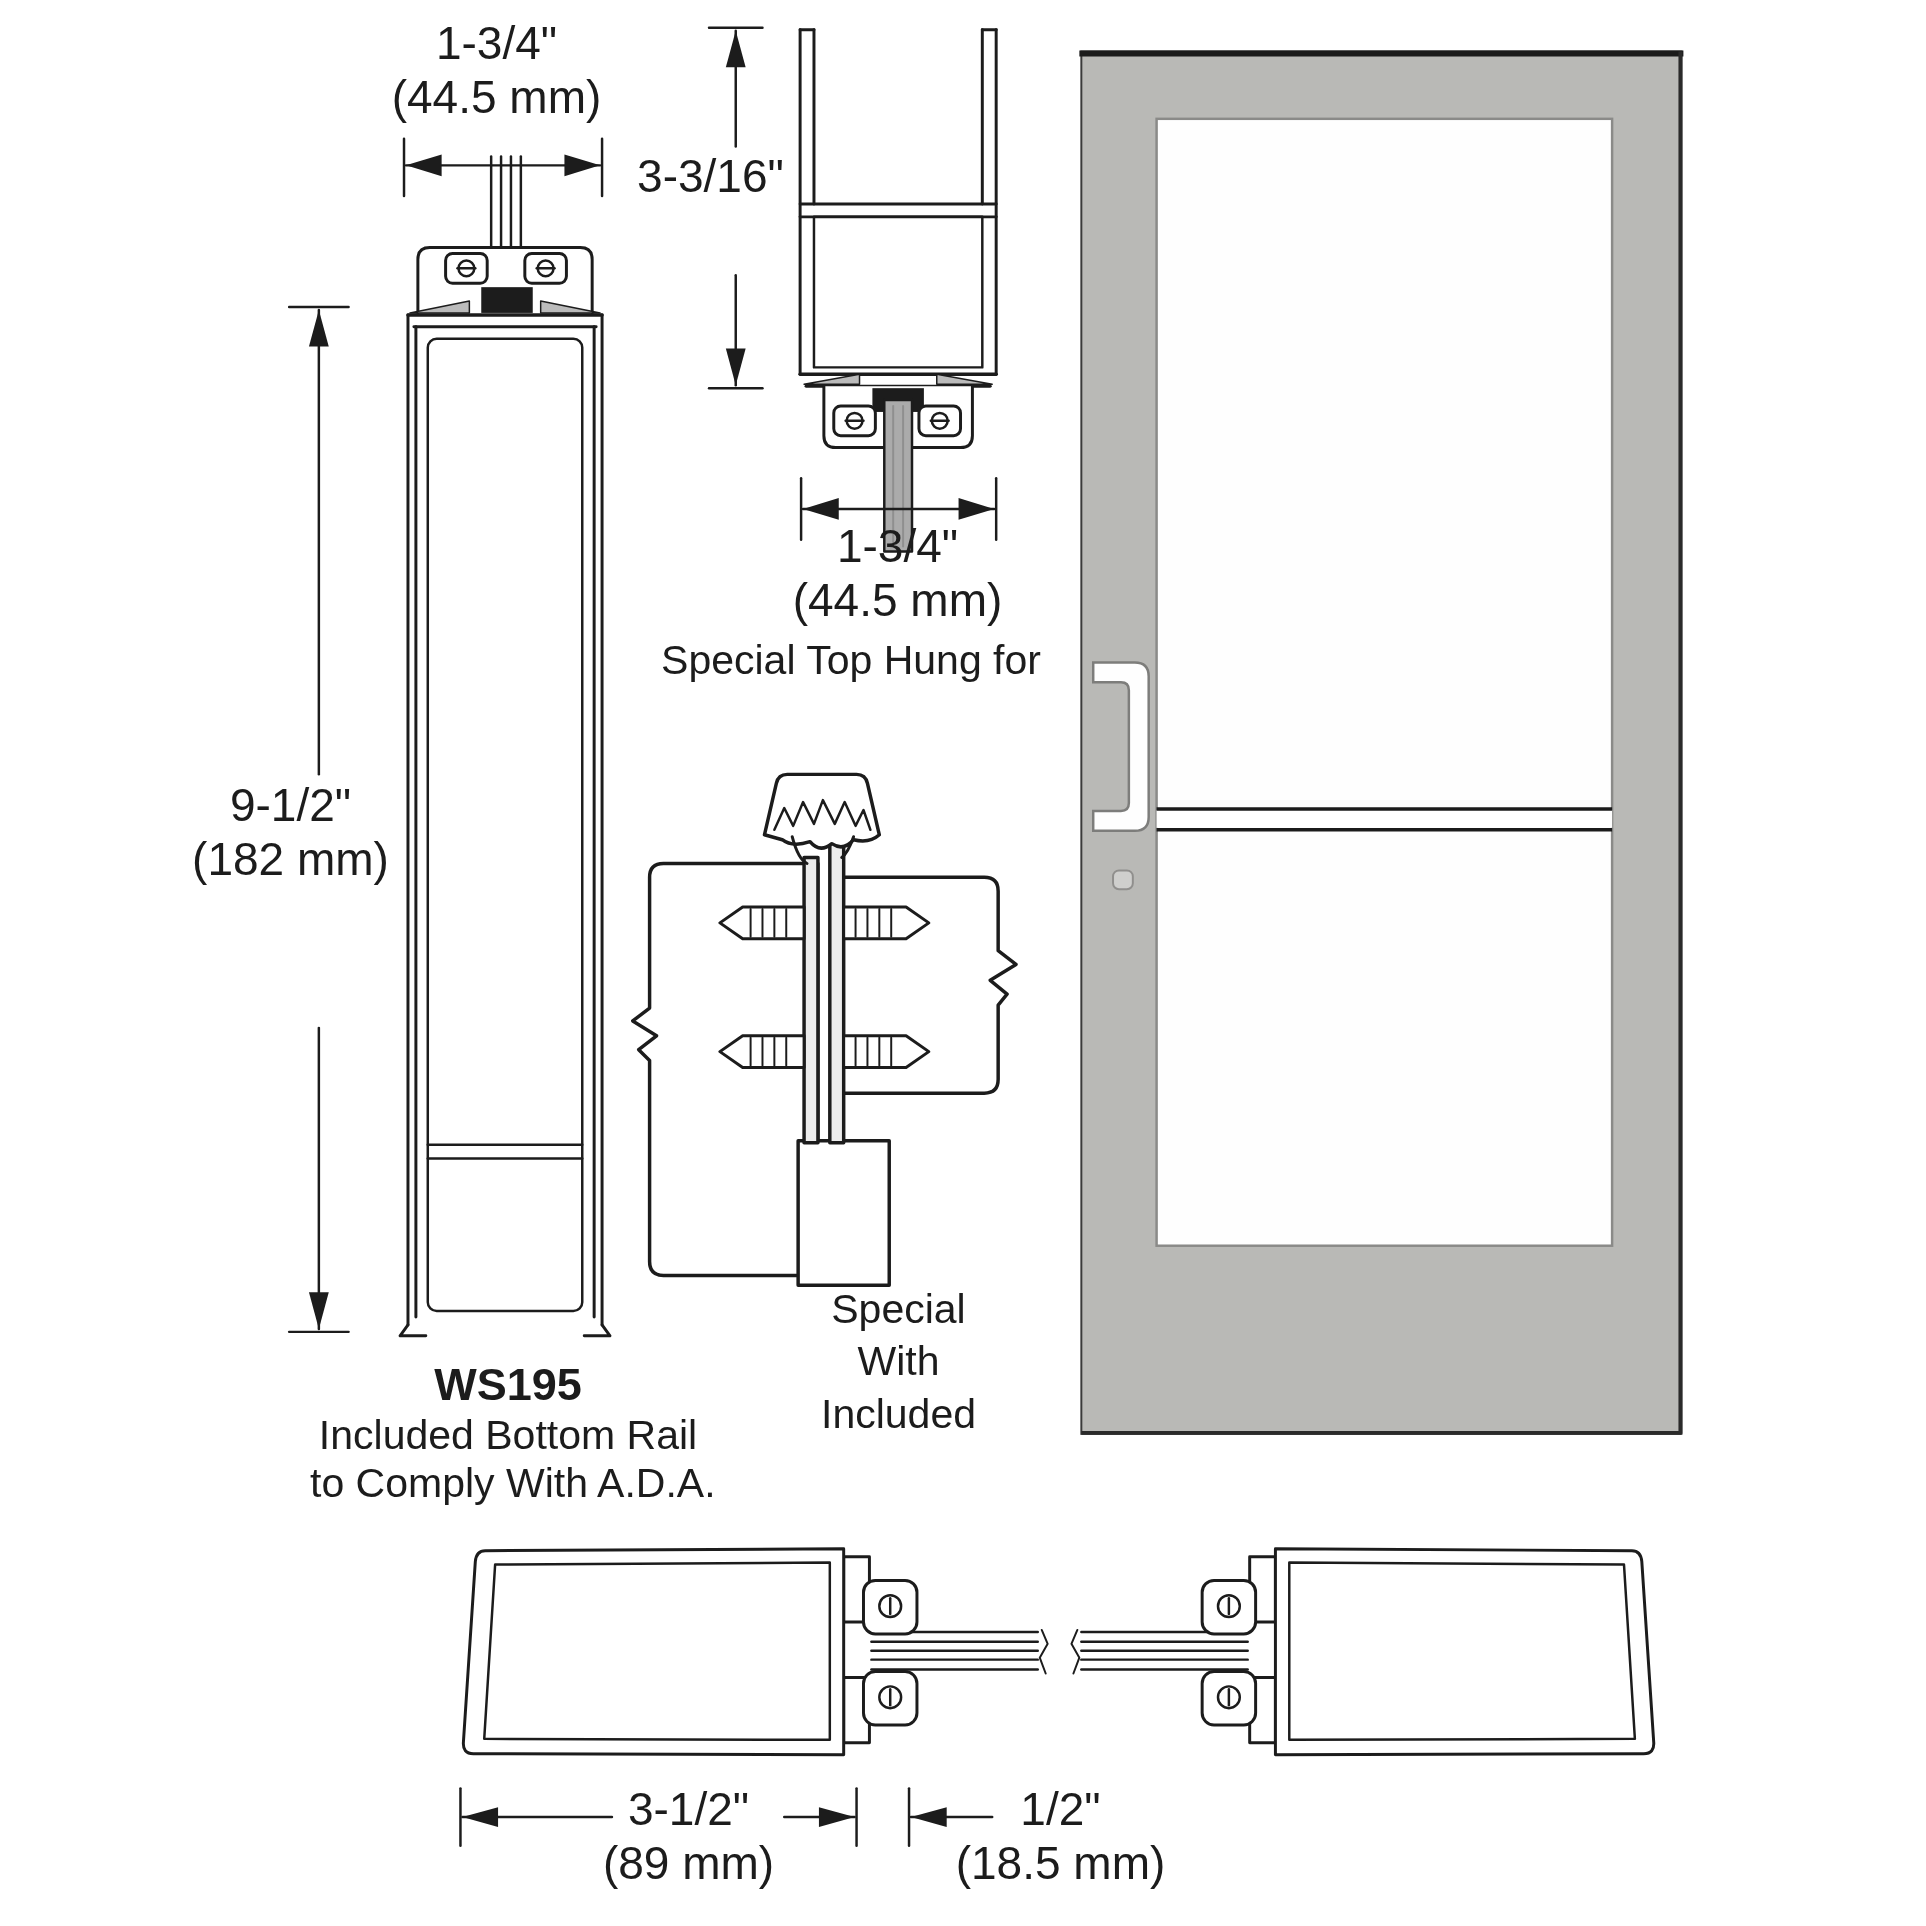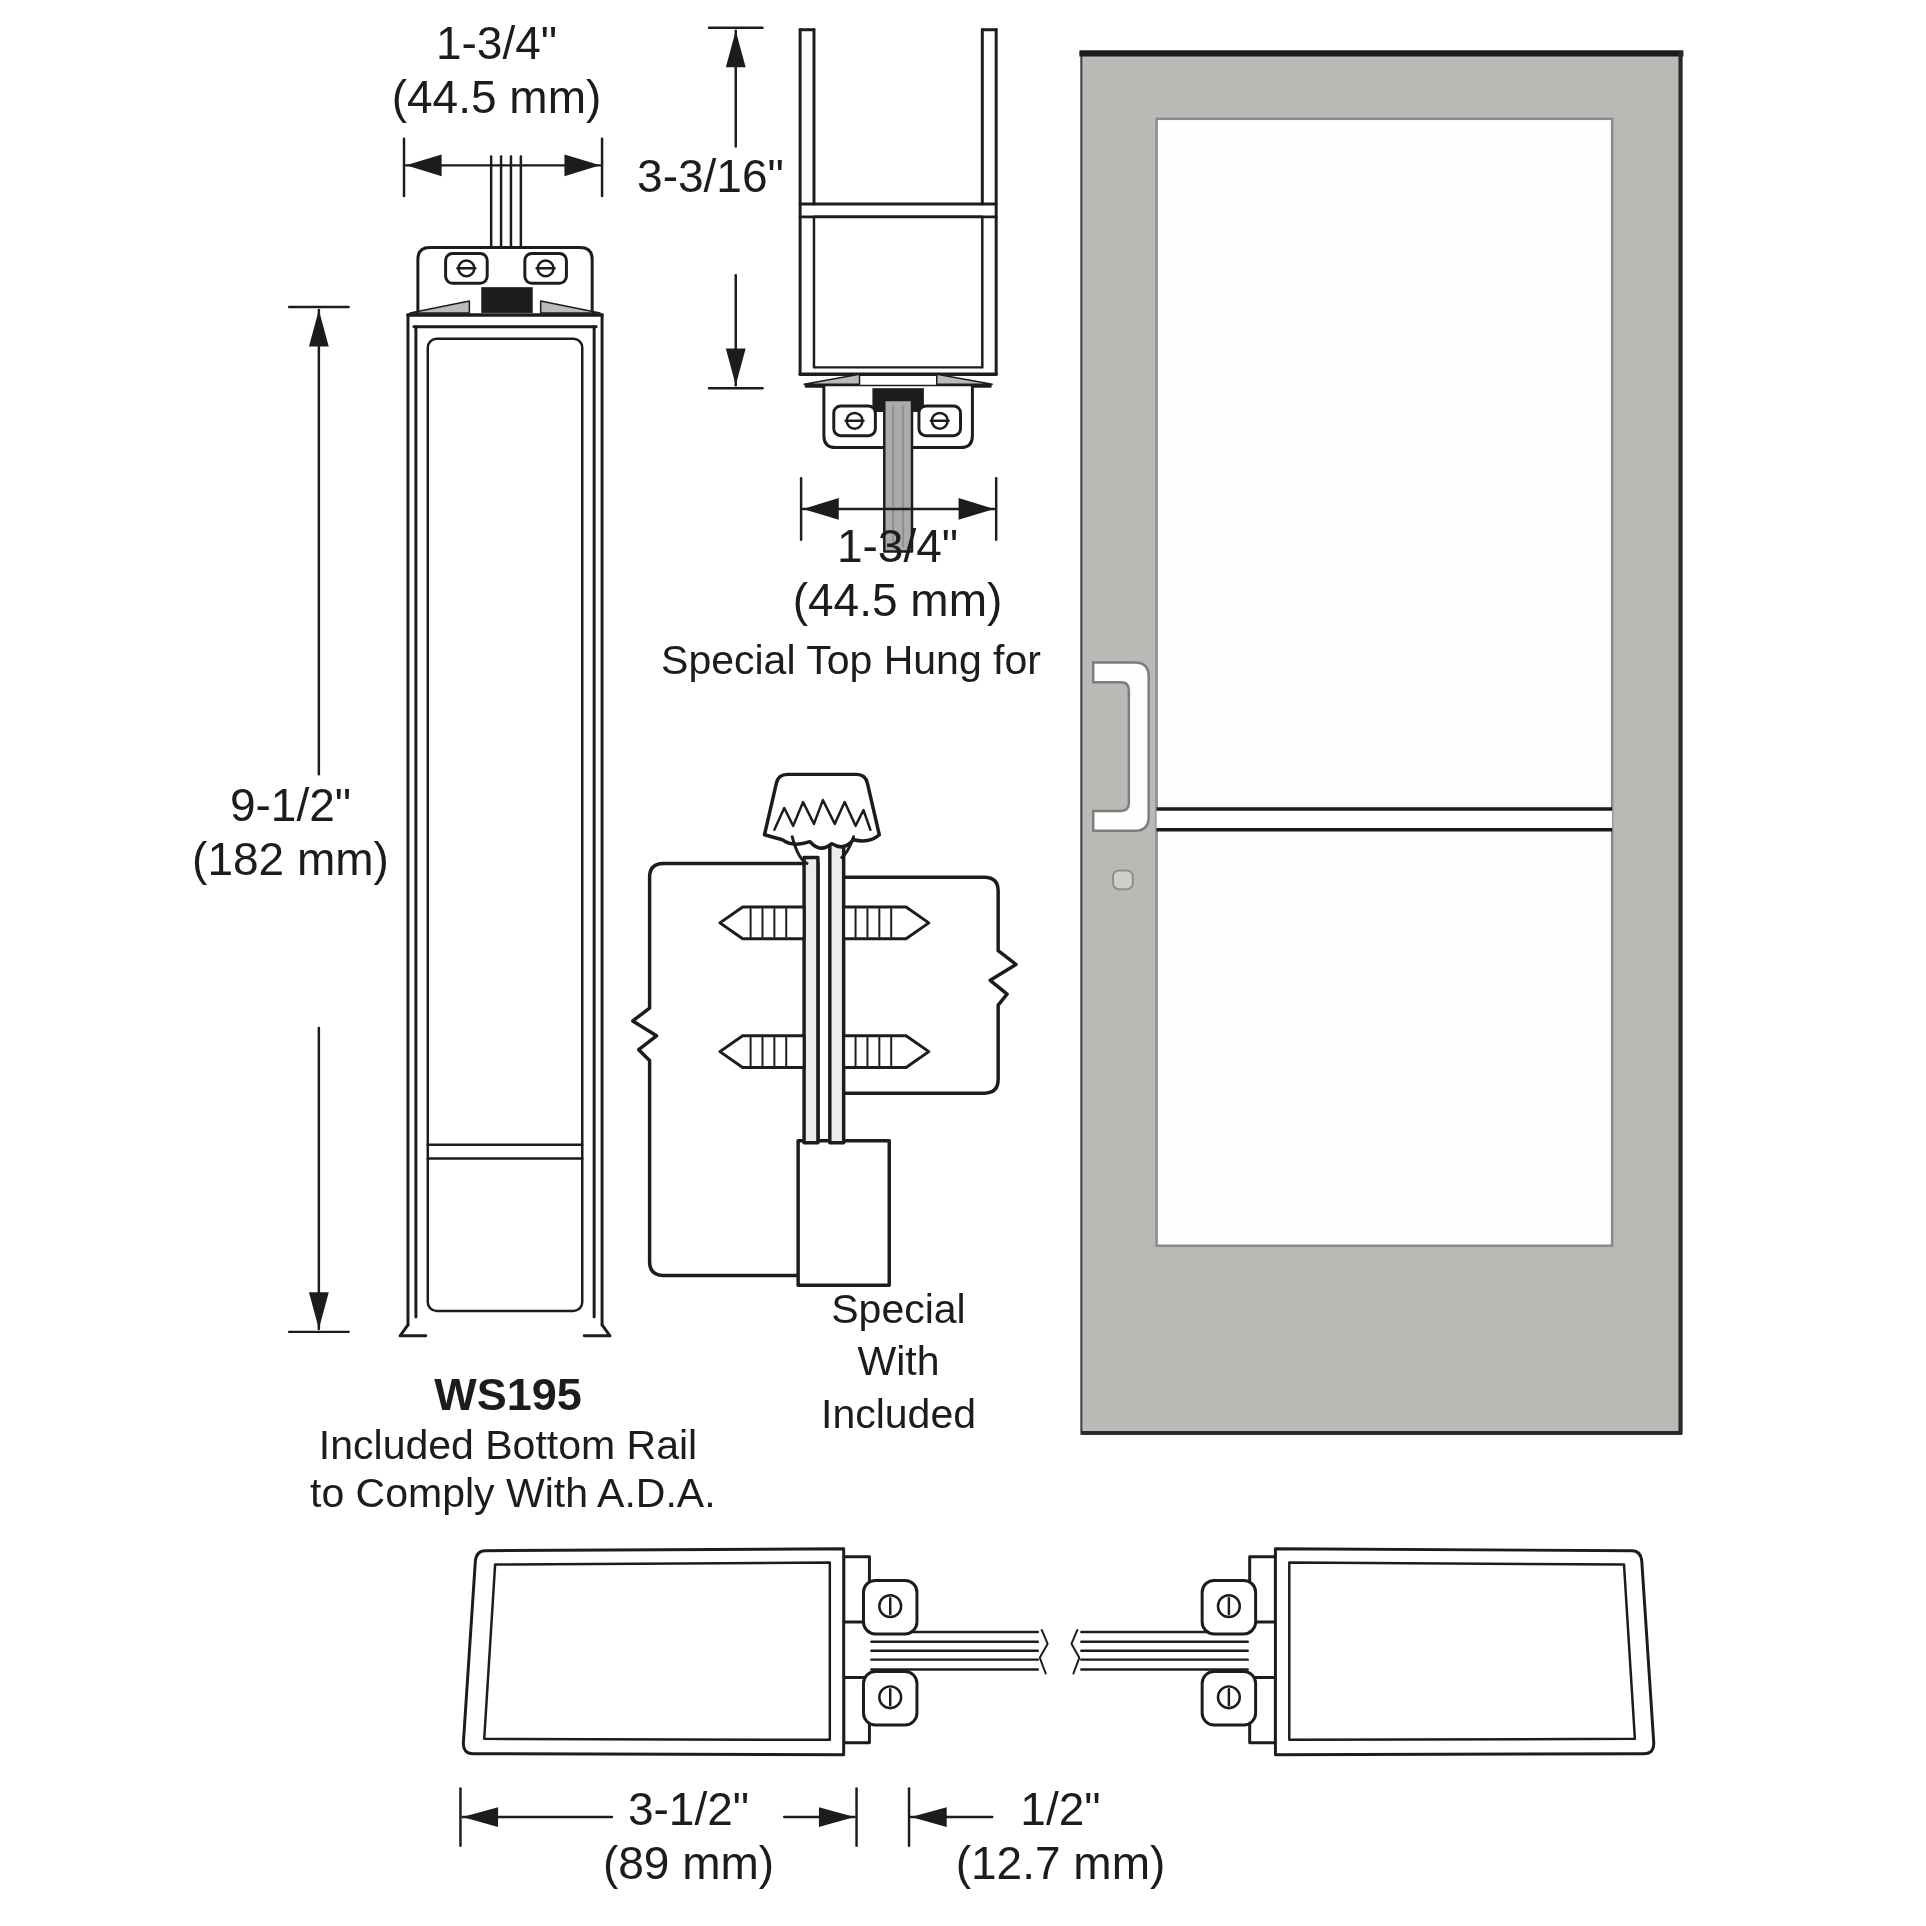--- a/index.html
+++ b/index.html
@@ -14,21 +14,21 @@
   #drawing-layer{position:absolute;left:0;top:0;width:1927px;height:1927px;}
   .txt{
     position:absolute;
     text-align:center;
     color:#1c1c1c;
     line-height:1.18;
     white-space:nowrap;
   }
   .dim{font-size:46px;}
   .lbl{font-size:41px;}
-  .code{font-size:45px;font-weight:bold;margin-top:10px;}
+  .code{font-size:45px;font-weight:bold;}
   .hinge-lbl{font-size:41px;line-height:1.28;}
 </style>
 </head>
 <body>
 
 <div id="canvas">
 
   <svg id="drawing-layer" viewBox="0 0 1946 1946" xmlns="http://www.w3.org/2000/svg">
 
     <g stroke="#1c1c1c" fill="none" stroke-width="3" stroke-linejoin="round" stroke-linecap="round">
@@ -305,17 +305,17 @@
     <div>Included</div>
   </div>
 
   <div class="txt dim" style="left:540px;top:1782px;width:297px;">
     <div>3-1/2"</div>
     <div>(89 mm)</div>
   </div>
 
   <div class="txt dim" style="left:907px;top:1782px;width:307px;">
     <div>1/2"</div>
-    <div>(12.7 mm)</div>
+    <div>(18.5 mm)</div>
   </div>
 
 </div>
 
 
 </body></html>

